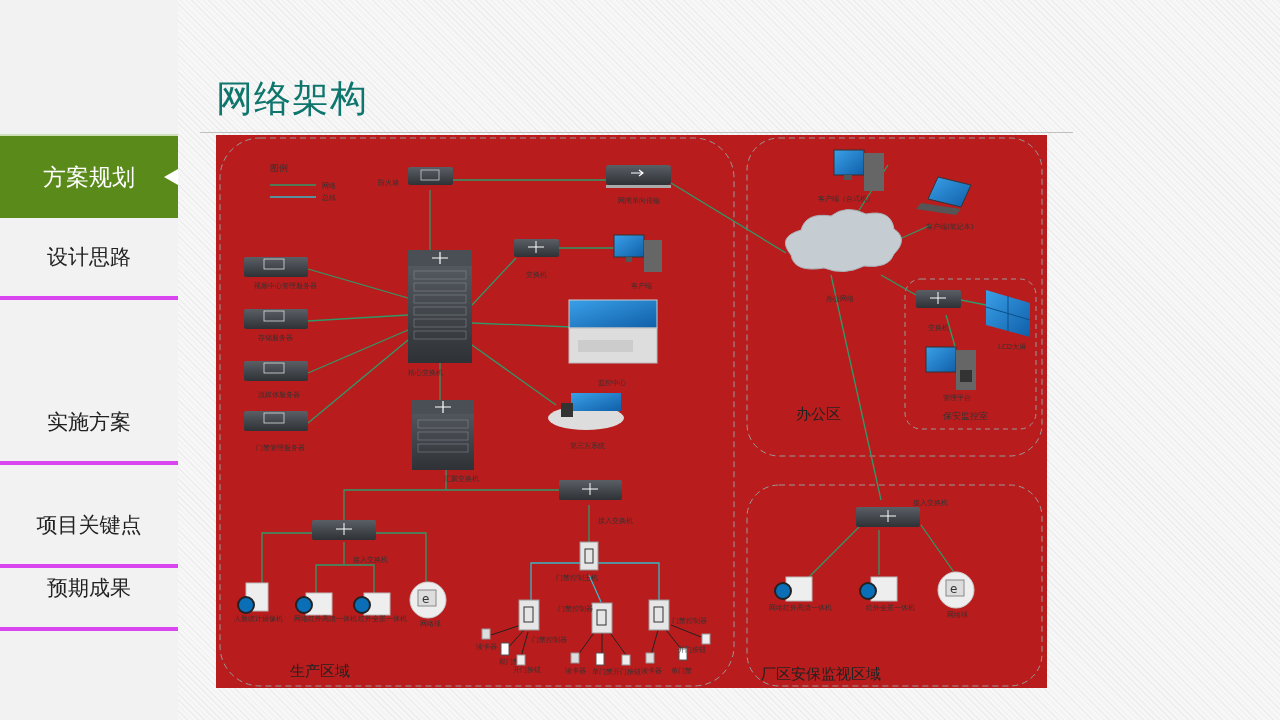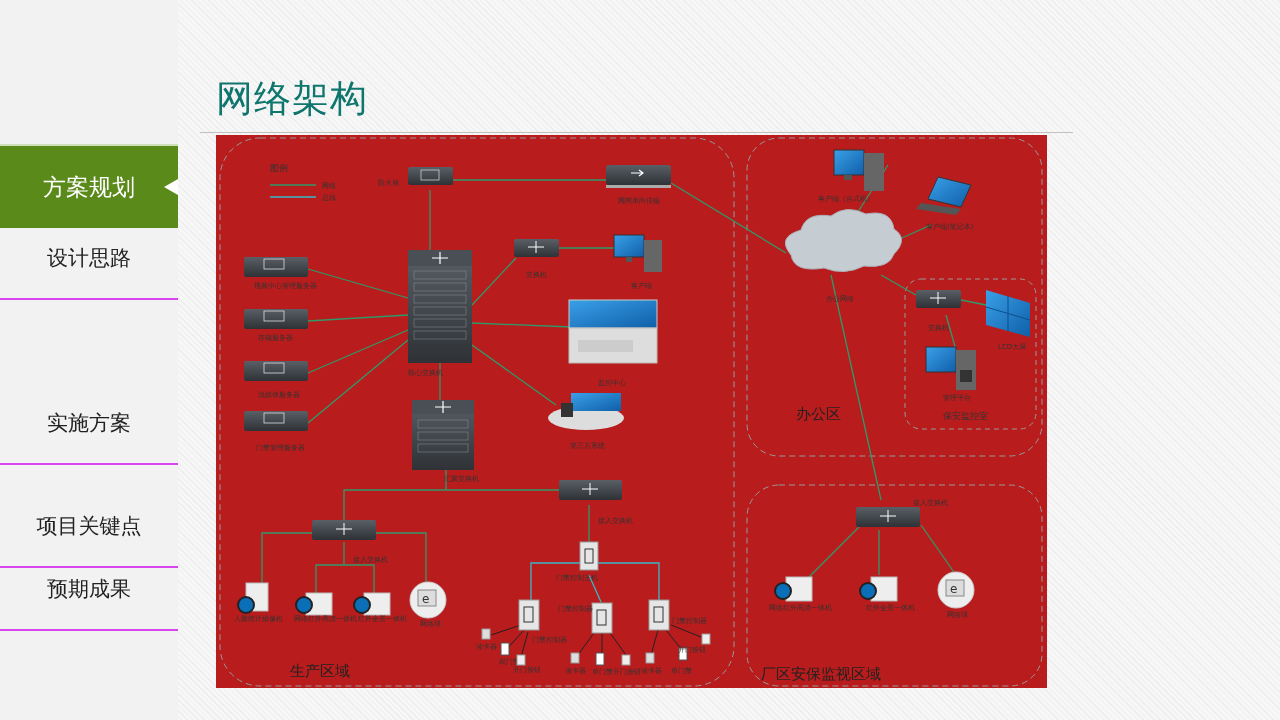--- a/index.html
+++ b/index.html
@@ -7,39 +7,39 @@
     width:1280px; height:720px; overflow:hidden; position:relative;
     font-family:"DejaVu Sans", sans-serif;
     background-color:#f7f7f7;
     background-image: repeating-linear-gradient(45deg, #ededed 0px, #ededed 1px, transparent 1px, transparent 4px);
   }
   .sidebar { position:absolute; left:0; top:0; width:178px; height:720px; background:#f2f2f2; }
   .nav-item {
     position:absolute; left:0; width:178px; height:82px;
     display:flex; align-items:center; justify-content:center;
     font-size:21px; color:#222; cursor:pointer;
-    border-bottom:2px solid #d946ef; box-sizing:border-box;
+    border-bottom:4px solid #d946ef; box-sizing:border-box;
   }
   .nav-item.active { background:#5a8a1a; color:#fff; border-bottom:none; border-top:2px solid #cfe0b8; font-size:23px; }
   .nav-item.active .pointer {
     position:absolute; right:0; top:50%; margin-top:-8px;
     width:0; height:0; border-top:8px solid transparent; border-bottom:8px solid transparent; border-right:14px solid #fff;
   }
   .page-title { position:absolute; left:216px; top:74px; font-size:37px; color:#0f766e; letter-spacing:1px; }
   .title-rule { position:absolute; left:200px; top:132px; width:873px; height:1px; background:#c0c0c0; }
   .diagram { position:absolute; left:216px; top:135px; width:831px; height:553px; background:#b91c1c; }
   .diagram svg { position:absolute; left:0; top:0; }
   .lbl { font-size:7px; fill:#333; font-family:"DejaVu Sans", sans-serif; }
   .zone-lbl { font-size:15px; fill:#222; font-family:"DejaVu Serif", serif; }
 </style>
 </head>
 <body>
 
 <div class="sidebar">
-  <div class="nav-item active" style="top:144px;height:84px;">
+  <div class="nav-item active" style="top:134px;height:84px;">
     <span>方案规划</span>
     <span class="pointer"></span>
   </div>
   <div class="nav-item" style="top:218px;">
       <span>设计思路</span>
     </div>
   <div class="nav-item" style="top:383px;">
       <span>实施方案</span>
     </div>
   <div class="nav-item" style="top:486px;">

